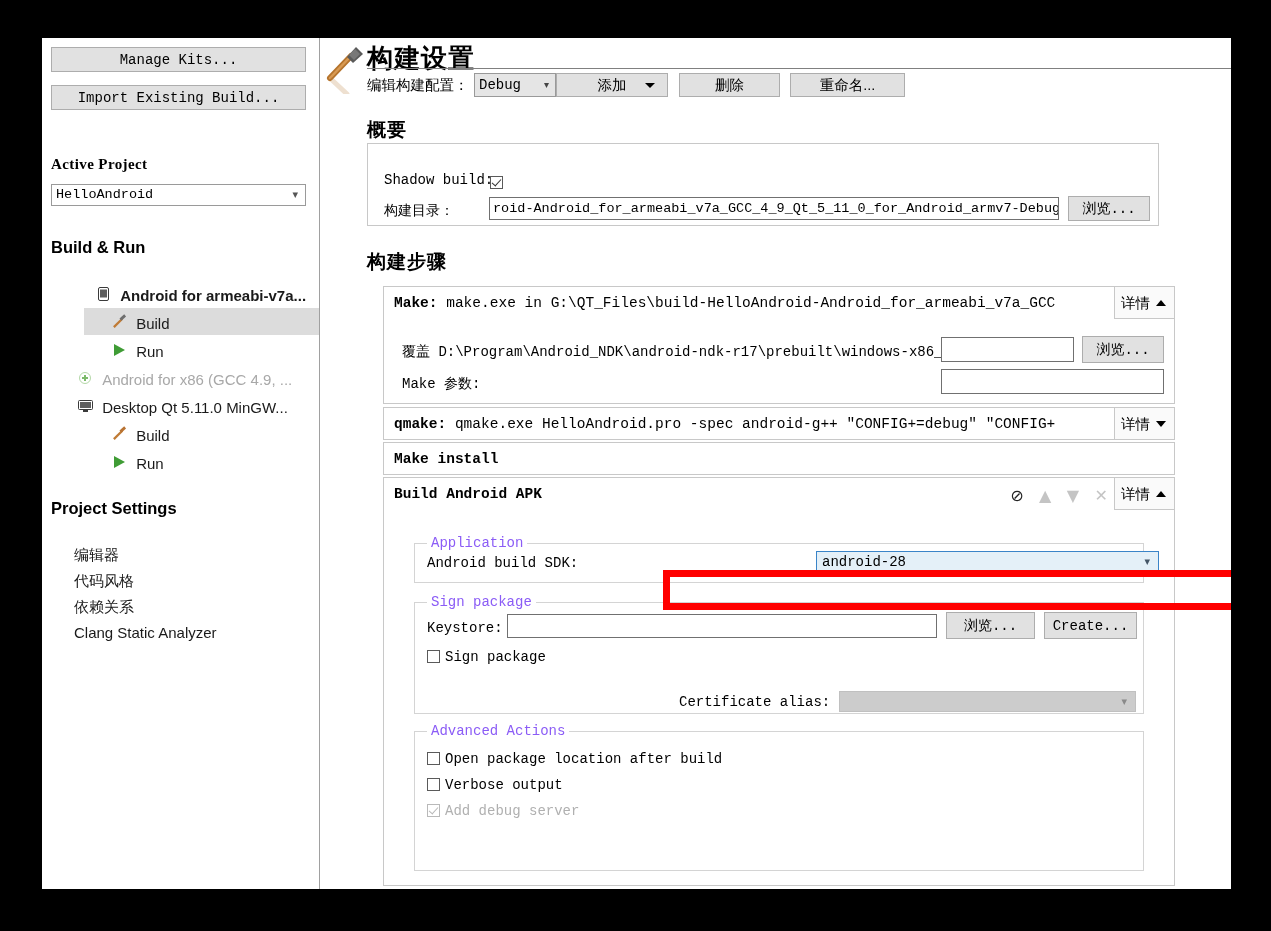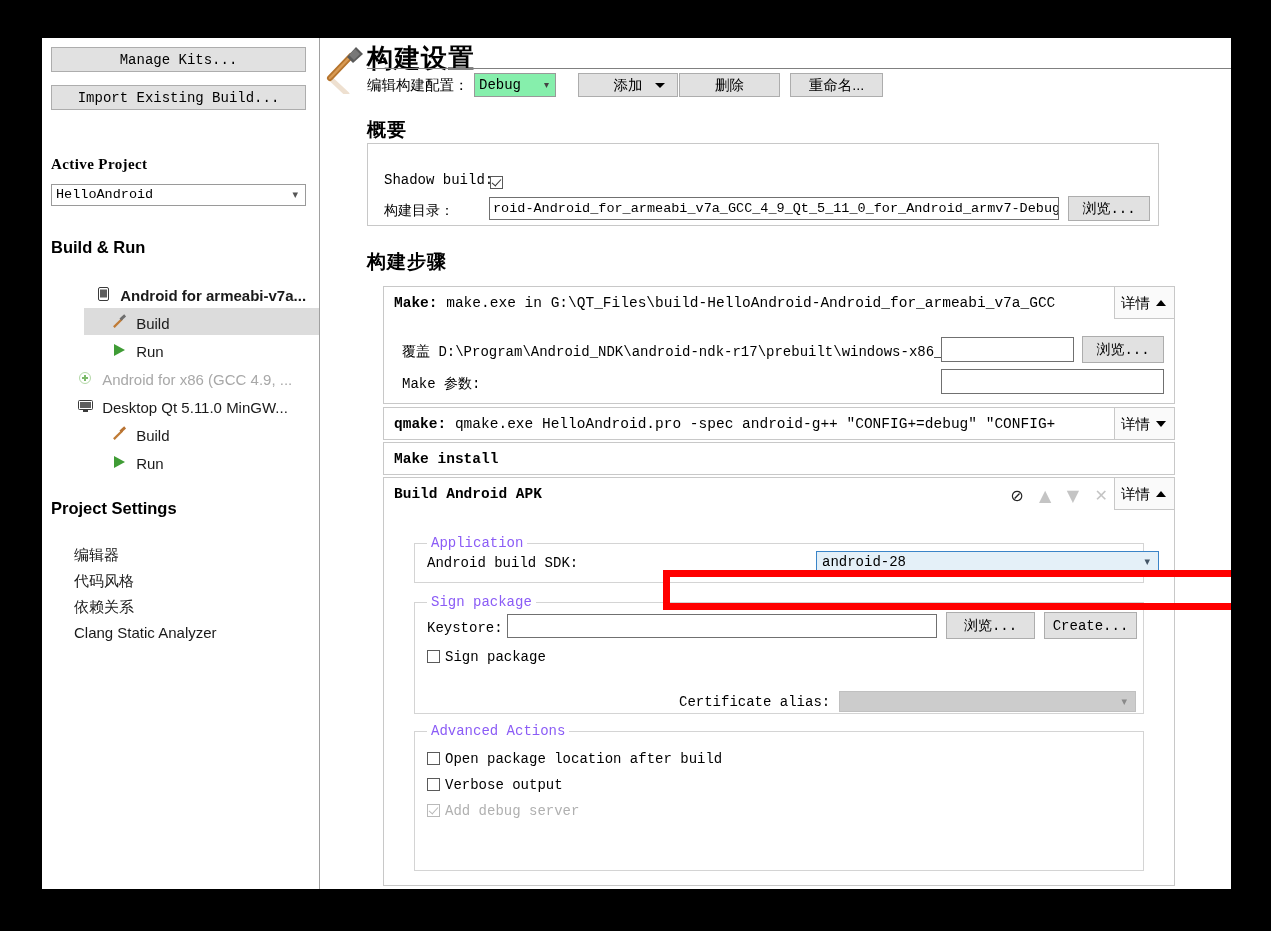--- a/index.html
+++ b/index.html
@@ -162,21 +162,21 @@
     left: 0; top: 3px;
     font-family: "Liberation Mono", monospace;
     font-size: 14.5px;
     color: #000;
     white-space: nowrap;
   }
   #config-combo {
     position: absolute;
     left: 107px; top: 0;
     width: 82px; height: 24px;
-    background: #86efac;
+    background: #e5e5e5;
     border: 1px solid #999;
     box-sizing: border-box;
     font-family: "Liberation Mono", monospace;
     font-size: 14px;
     color: #000;
     line-height: 22px;
     padding-left: 4px;
   }
   #config-combo .chev {
     position: absolute; right: 6px; top: 0;
@@ -561,26 +561,26 @@
 
       <div id="page-title">构建设置</div>
       <div id="title-rule"></div>
 
       <div id="config-bar">
         <div id="config-label">编辑构建配置：</div>
         <div id="config-combo">
           <span>Debug</span>
           <span class="chev">▾</span>
         </div>
-        <button class="tbtn" style="left:211px; width:100px;">
+        <button class="tbtn" style="left:189px; width:112px;">
           <span>添加</span>
           <span class="arrow"></span>
         </button>
         <button class="tbtn" style="left:312px; width:101px;">删除</button>
-        <button class="tbtn" style="left:423px; width:93px;">重命名...</button>
+        <button class="tbtn" style="left:423px; width:115px;">重命名...</button>
       </div>
 
       <div class="sect-head" style="top:79px;">概要</div>
 
       <div id="summary-panel">
         <div id="shadow-label">Shadow build:</div>
         <div id="shadow-cb-wrap">
           <span class="cb checked"></span>
         </div>
         <div id="builddir-label">构建目录：</div>

